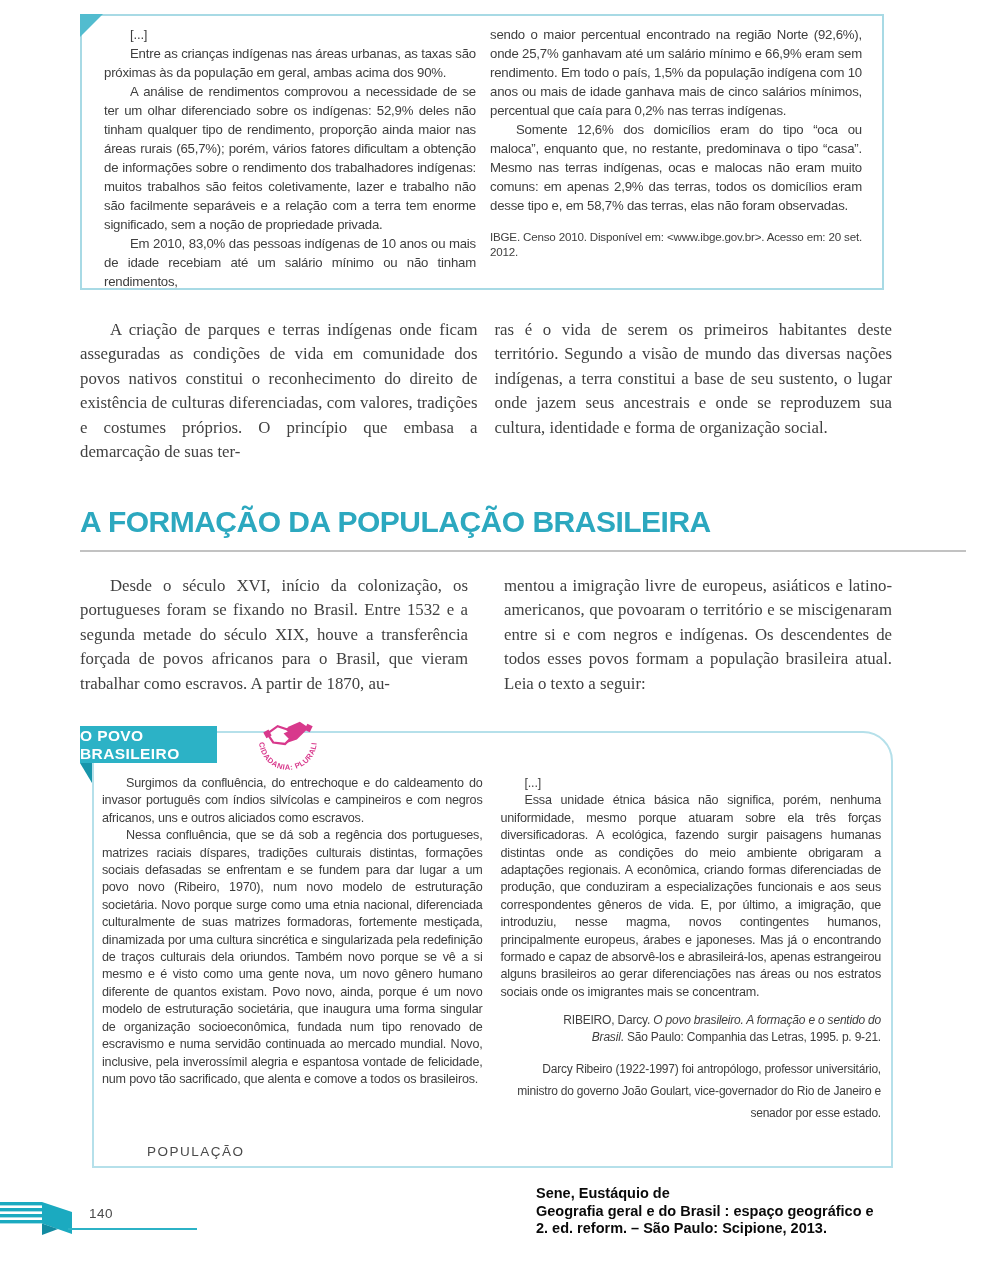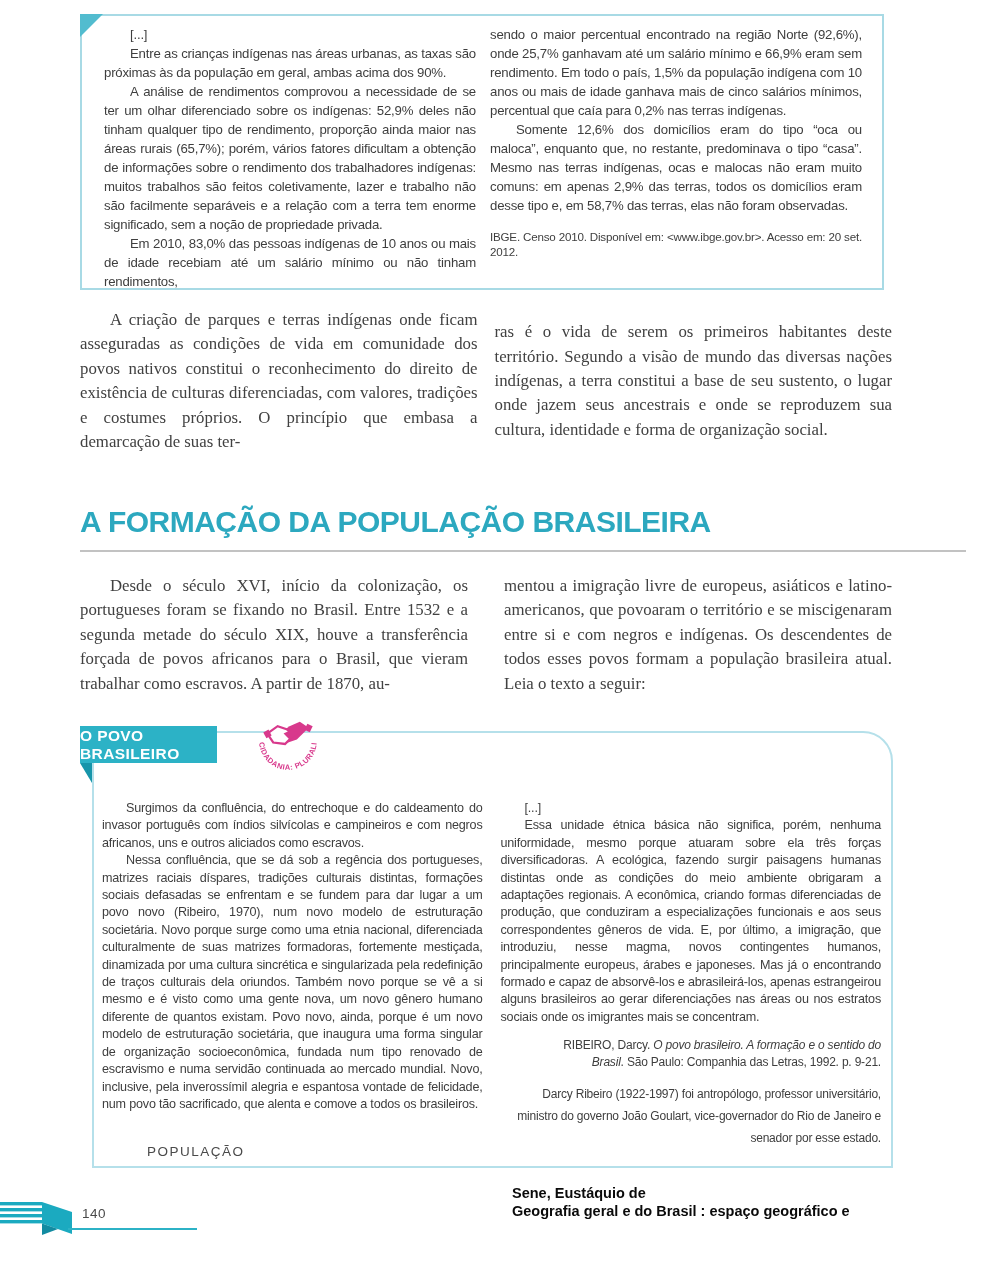--- a/index.html
+++ b/index.html
@@ -21,21 +21,21 @@
   .cnd { font-size:13.2px; line-height:19px; letter-spacing:-0.2px; margin:0; color:#3e3e3e; }
   .cnd.ind { text-indent:26px; }
   .src { font-size:11.6px; line-height:15px; letter-spacing:-0.2px; margin:14px 0 0 0; color:#3e3e3e; }
   
   .serif-row { position:absolute; left:80px; width:812px; display:flex; gap:17px; }
   .serif-row .col p {
     font-family:"Liberation Serif", serif; font-size:16.8px; line-height:24.4px;
     margin:0; color:#414141; text-align:justify;
   }
   .serif-row .col p.ind { text-indent:30px; }
-  .row-intro { top:308px;align-items:center; }
+  .row-intro { top:318px; }
   .row-section-intro { top:574px;gap:36px; }
   
   .section-heading {
     position:absolute; left:80px; top:505px; font-size:30px; letter-spacing:-0.5px;
     color:#2ca8bf; font-weight:bold; margin:0; white-space:nowrap;
   }
   .heading-rule { position:absolute; left:80px; top:550px; width:886px; height:2px; background:#c2c2c2; }
   
   .povo-box {
     position:absolute; left:92px; top:731px; width:801px; height:437px;
@@ -44,33 +44,33 @@
   .povo-tab {
     position:absolute; left:80px; top:726px; width:137px; height:37px; background:#2cb2c6;
     color:#fff; font-weight:bold; font-size:15.5px; letter-spacing:0.4px;
     display:flex; align-items:center; justify-content:center; z-index:3;
   }
   .povo-fold {
     position:absolute; left:80px; top:763px; width:0; height:0; z-index:2;
     border-top:20px solid #1795aa; border-left:12px solid transparent;
   }
   .stamp { position:absolute; left:251px; top:704px; width:74px; height:74px; z-index:4; }
-  .povo-cols { display:flex; gap:18px; padding:67px 10px 0 8px;justify-content:center; }
+  .povo-cols { display:flex; gap:18px; padding:42px 10px 0 8px;justify-content:center; }
   .povo-cols .cnd { font-size:12.6px; line-height:17.4px; }
   .povo-cols .cnd.ind { text-indent:24px; }
   .cite { font-size:12px; line-height:16.6px; letter-spacing:-0.2px; margin:11px 0 0 30px; text-align:right; color:#3e3e3e; }
   .cite .it { font-style:italic; }
   .note { font-size:12px; line-height:22px; letter-spacing:-0.2px; margin:13px 0 0 8px; text-align:right; color:#3e3e3e; }
   
   .footer-ribbon { position:absolute; left:0; top:1199px; }
-  .footer-pagenum { position:absolute; left:82px; top:1206px; font-size:13.5px; color:#4a4a4a; letter-spacing:0.5px; }
+  .footer-pagenum { position:absolute; left:89px; top:1206px; font-size:13.5px; color:#4a4a4a; letter-spacing:0.5px; }
   .footer-section { position:absolute; left:147px; top:1144px; font-size:13.5px; color:#4a4a4a; letter-spacing:1.5px; }
   .footer-underline { position:absolute; left:68px; top:1228px; width:129px; height:2px; background:#2cb2c6; }
   .bibliography {
-    position:absolute; left:512px; top:1185px; width:390px;
+    position:absolute; left:536px; top:1185px; width:390px;
     font-weight:bold; font-size:14.5px; line-height:17.6px; color:#0a0a0a;
   }
   .bibliography p { margin:0; }
 </style>
 </head>
 <body>
 
 <div class="page">
 
   <div class="top-box">
@@ -137,21 +137,21 @@
 
   <div class="povo-box">
     <div class="povo-cols">
       <div class="col">
         <p class="cnd ind">Surgimos da confluência, do entrechoque e do caldeamento do invasor português com índios silvícolas e campineiros e com negros africanos, uns e outros aliciados como escravos.</p>
         <p class="cnd ind">Nessa confluência, que se dá sob a regência dos portugueses, matrizes raciais díspares, tradições culturais distintas, formações sociais defasadas se enfrentam e se fundem para dar lugar a um povo novo (Ribeiro, 1970), num novo modelo de estruturação societária. Novo porque surge como uma etnia nacional, diferenciada culturalmente de suas matrizes formadoras, fortemente mestiçada, dinamizada por uma cultura sincrética e singularizada pela redefinição de traços culturais dela oriundos. Também novo porque se vê a si mesmo e é visto como uma gente nova, um novo gênero humano diferente de quantos existam. Povo novo, ainda, porque é um novo modelo de estruturação societária, que inaugura uma forma singular de organização socioeconômica, fundada num tipo renovado de escravismo e numa servidão continuada ao mercado mundial. Novo, inclusive, pela inverossímil alegria e espantosa vontade de felicidade, num povo tão sacrificado, que alenta e comove a todos os brasileiros.</p>
       </div>
       <div class="col">
         <p class="cnd ind">[...]</p>
         <p class="cnd ind">Essa unidade étnica básica não significa, porém, nenhuma uniformidade, mesmo porque atuaram sobre ela três forças diversificadoras. A ecológica, fazendo surgir paisagens humanas distintas onde as condições do meio ambiente obrigaram a adaptações regionais. A econômica, criando formas diferenciadas de produção, que conduziram a especializações funcionais e aos seus correspondentes gêneros de vida. E, por último, a imigração, que introduziu, nesse magma, novos contingentes humanos, principalmente europeus, árabes e japoneses. Mas já o encontrando formado e capaz de absorvê-los e abrasileirá-los, apenas estrangeirou alguns brasileiros ao gerar diferenciações nas áreas ou nos estratos sociais onde os imigrantes mais se concentram.</p>
-        <p class="cite"><span>RIBEIRO, Darcy. </span><span class="it">O povo brasileiro. A formação e o sentido do Brasil</span><span>. São Paulo: Companhia das Letras, 1992. p. 9-21.</span></p>
+        <p class="cite"><span>RIBEIRO, Darcy. </span><span class="it">O povo brasileiro. A formação e o sentido do Brasil</span><span>. São Paulo: Companhia das Letras, 1995. p. 9-21.</span></p>
         <p class="note">Darcy Ribeiro (1922-1997) foi antropólogo, professor universitário, ministro do governo João Goulart, vice-governador do Rio de Janeiro e senador por esse estado.</p>
       </div>
     </div>
   </div>
 
   <div class="footer-ribbon">
     <svg width="76" height="44" viewBox="0 0 76 44">
       <rect x="0" y="3" width="42" height="3.4" fill="#1baac0"></rect>
       <rect x="0" y="9" width="42" height="3.4" fill="#1baac0"></rect>
       <rect x="0" y="15" width="42" height="3.4" fill="#1baac0"></rect>
@@ -160,15 +160,16 @@
       <path d="M42 24.4 L58 30 L42 36 Z" fill="#128ba1"></path>
     </svg>
   </div>
   <span class="footer-pagenum">140</span>
   <span class="footer-section">POPULAÇÃO</span>
   <div class="footer-underline"></div>
 
   <div class="bibliography">
     <p>Sene, Eustáquio de</p>
     <p>Geografia geral e do Brasil : espaço geográfico e</p>
+    <p>2. ed. reform. – São Paulo: Scipione, 2013.</p>
   </div>
 
 </div>
 
 </body></html>

